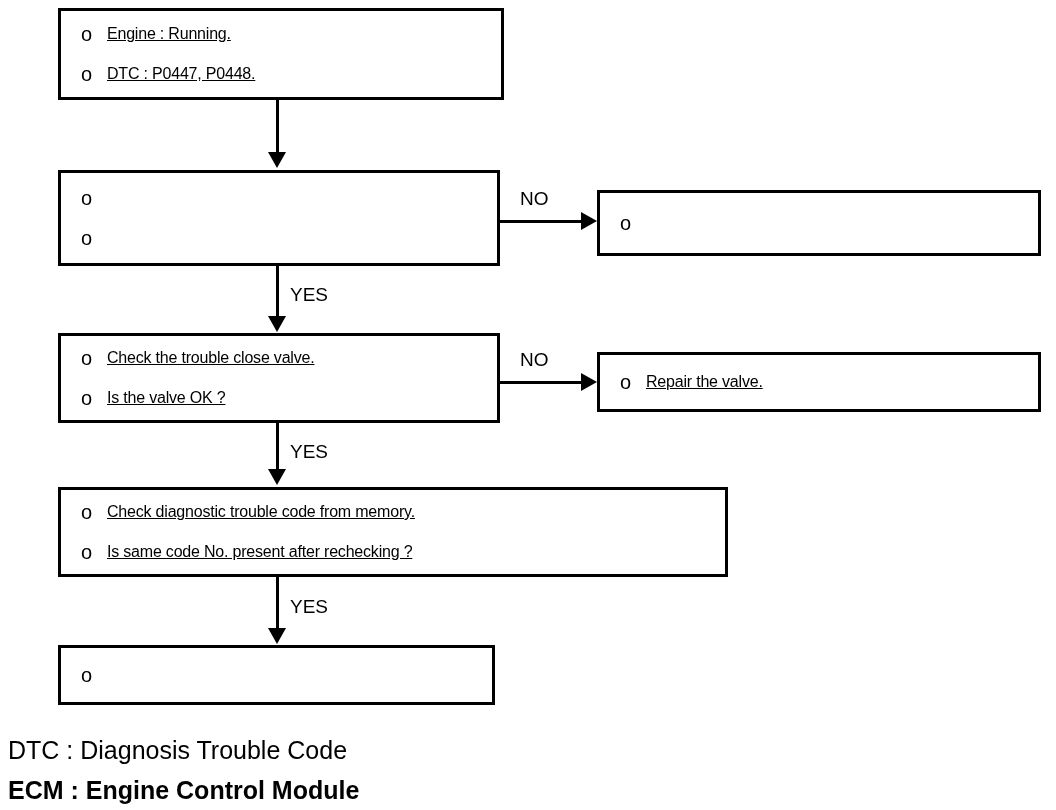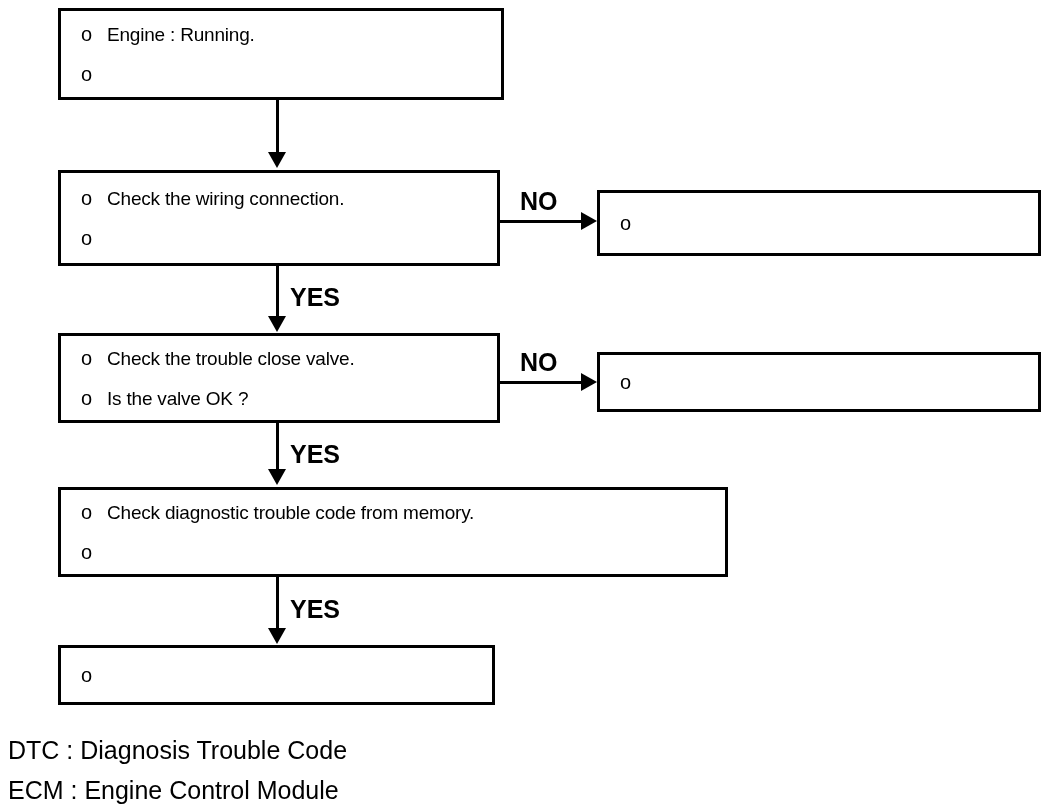--- a/index.html
+++ b/index.html
@@ -36,23 +36,24 @@
   .bullet {
     font-size: 20px;
     line-height: 1;
     width: 26px;
     flex: 0 0 26px;
     text-align: left;
     padding-left: 20px;
     box-sizing: content-box;
   }
   .line-text {
-    font-size: 19px;
+    font-size: 16px;
     line-height: 1.0;
     letter-spacing: -0.2px;
+    text-decoration: underline;
   }
   .node.two-line .line-row { height: 40px; align-items: center; }
   .node.one-line .line-row { height: 100%; align-items: center; }
 
   
   .vline {
     position: absolute;
     background: #000000;
     width: 3px;
   }
@@ -72,54 +73,53 @@
   .arrow-right {
     position: absolute;
     width: 0;
     height: 0;
     border-top: 9px solid transparent;
     border-bottom: 9px solid transparent;
     border-left: 16px solid #000000;
   }
   .edge-label {
     position: absolute;
-    font-size: 25px;
+    font-size: 19px;
     line-height: 1;
     white-space: nowrap;
-    font-weight: bold;
   }
   .legend {
     position: absolute;
     font-size: 25px;
     line-height: 1;
     white-space: nowrap;
   }
 </style>
 </head>
 <body>
 
 <div id="canvas">
 
   <div class="node two-line" style="left:58px; top:8px; width:446px; height:92px;">
     <div class="line-row">
       <span class="bullet">o</span>
       <span class="line-text">Engine : Running.</span>
     </div>
     <div class="line-row">
       <span class="bullet">o</span>
+      <span class="line-text">DTC : P0447, P0448.</span>
     </div>
   </div>
 
   <div class="vline" style="left:276px; top:100px; height:54px;"></div>
   <div class="arrow-down" style="left:268px; top:152px;"></div>
 
   <div class="node two-line" style="left:58px; top:170px; width:442px; height:96px;">
     <div class="line-row">
       <span class="bullet">o</span>
-      <span class="line-text">Check the wiring connection.</span>
     </div>
     <div class="line-row">
       <span class="bullet">o</span>
     </div>
   </div>
 
   <div class="hline" style="left:500px; top:220px; width:84px;"></div>
   <div class="arrow-right" style="left:581px; top:212px;"></div>
   <div class="edge-label" style="left:520px; top:189px;">NO</div>
 
@@ -144,43 +144,45 @@
     </div>
   </div>
 
   <div class="hline" style="left:500px; top:381px; width:84px;"></div>
   <div class="arrow-right" style="left:581px; top:373px;"></div>
   <div class="edge-label" style="left:520px; top:350px;">NO</div>
 
   <div class="node one-line" style="left:597px; top:352px; width:444px; height:60px;">
     <div class="line-row">
       <span class="bullet">o</span>
+      <span class="line-text">Repair the valve.</span>
     </div>
   </div>
 
   <div class="vline" style="left:276px; top:423px; height:48px;"></div>
   <div class="arrow-down" style="left:268px; top:469px;"></div>
   <div class="edge-label" style="left:290px; top:442px;">YES</div>
 
   <div class="node two-line" style="left:58px; top:487px; width:670px; height:90px;">
     <div class="line-row">
       <span class="bullet">o</span>
       <span class="line-text">Check diagnostic trouble code from memory.</span>
     </div>
     <div class="line-row">
       <span class="bullet">o</span>
+      <span class="line-text">Is same code No. present after rechecking ?</span>
     </div>
   </div>
 
   <div class="vline" style="left:276px; top:577px; height:52px;"></div>
   <div class="arrow-down" style="left:268px; top:628px;"></div>
   <div class="edge-label" style="left:290px; top:597px;">YES</div>
 
   <div class="node one-line" style="left:58px; top:645px; width:437px; height:60px;">
     <div class="line-row">
       <span class="bullet">o</span>
     </div>
   </div>
 
   <div class="legend" style="left:8px; top:738px;">DTC : Diagnosis Trouble Code</div>
-  <div class="legend" style="left:8px; top:778px;">ECM : Engine Control Module</div>
+  <div class="legend" style="left:8px; top:778px;font-weight:bold;">ECM : Engine Control Module</div>
 
 </div>
 
 </body></html>

